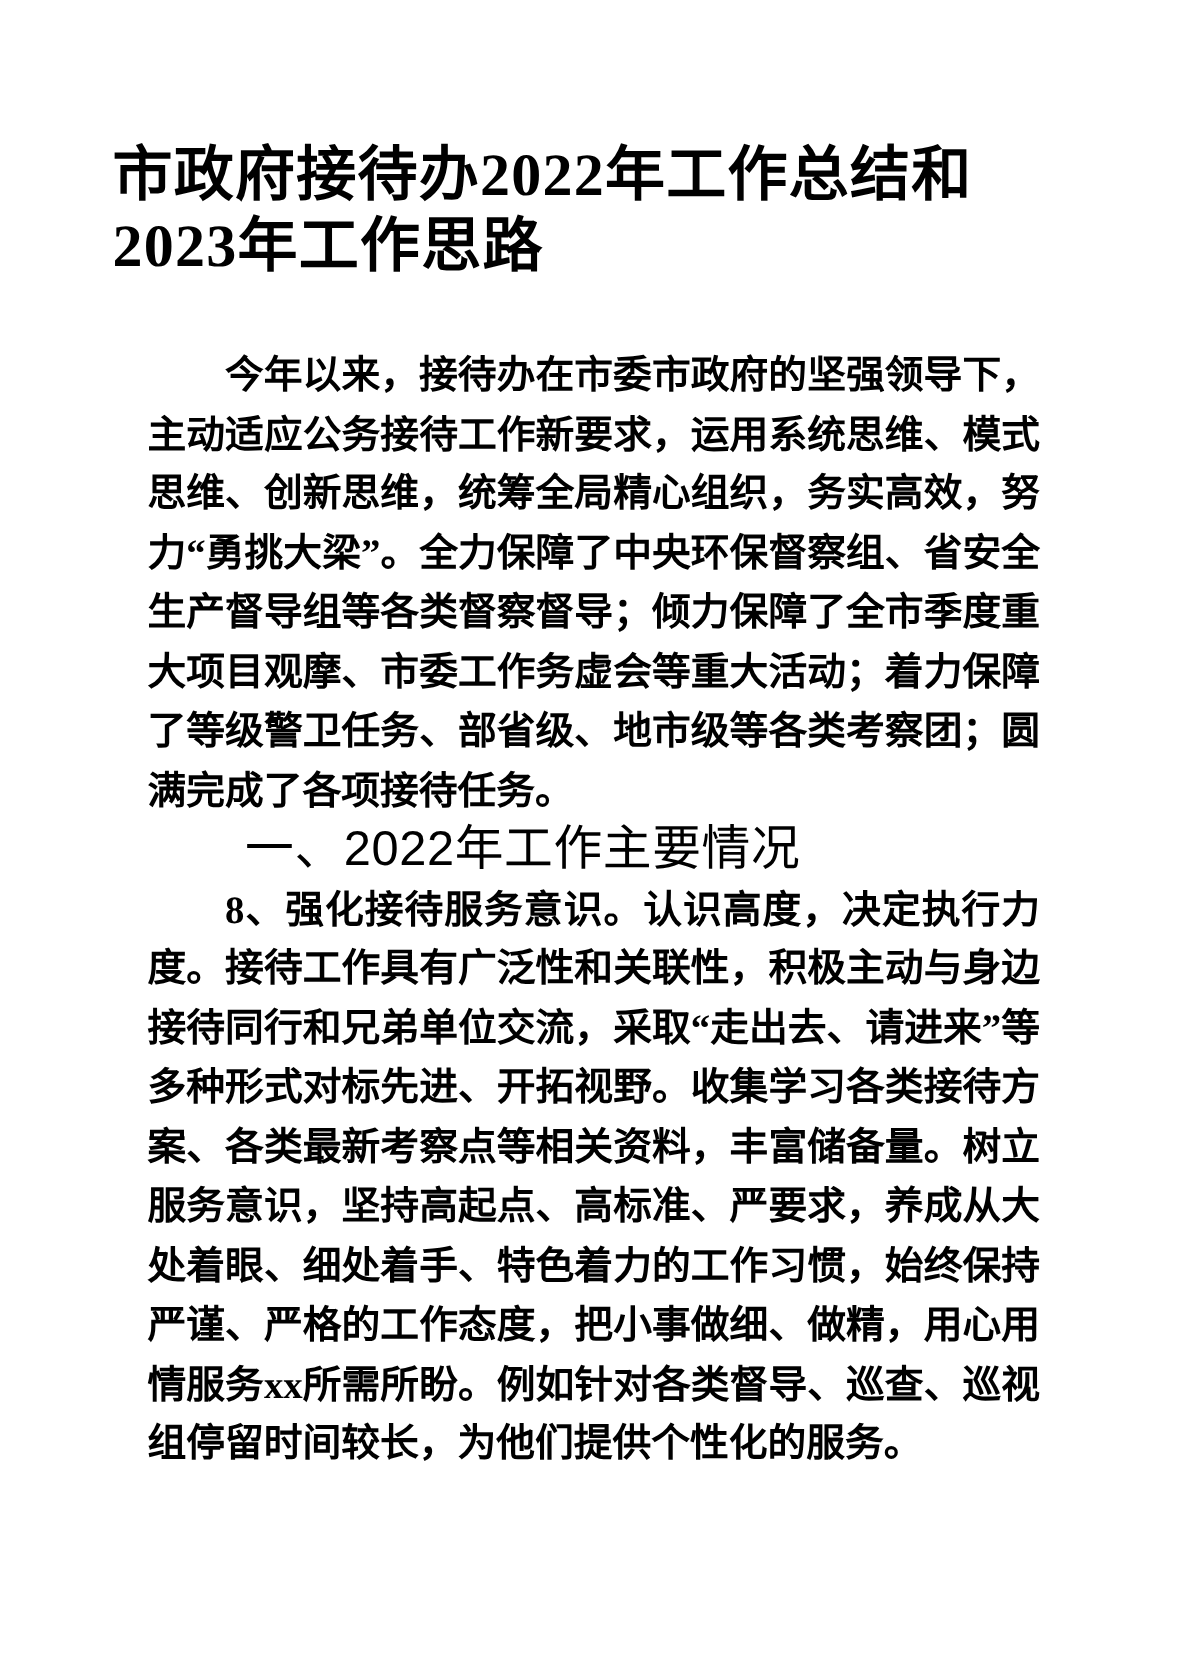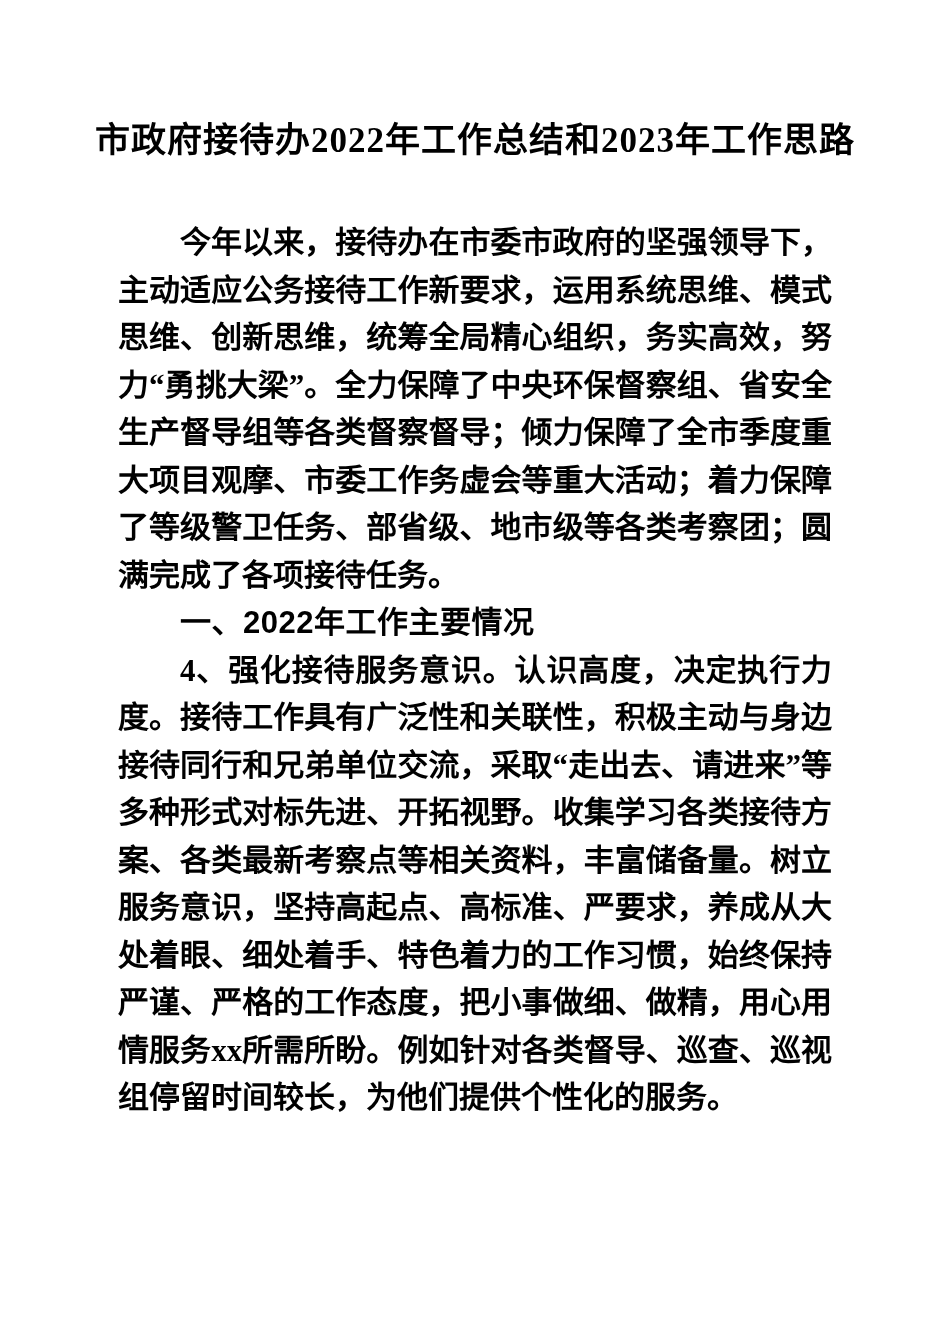--- a/index.html
+++ b/index.html
@@ -18,61 +18,61 @@
     position: relative;
     width: 950px;
     height: 1344px;
     background: #ffffff;
     padding: 0 118px;
     overflow: hidden;
   }
 
   .doc-title {
     margin: 112px -28px 0 -28px;
-    font-size: 35px;
+    font-size: 48px;
     line-height: 57px;
     font-weight: bold;
-    text-align: center;
+    text-align: left;
     font-family: "Liberation Serif", "DejaVu Serif", serif;
     letter-spacing: 1px;
   }
 
   .doc-body {
     margin-top: 50px;
     font-size: 31px;
     line-height: 47.5px;
     text-align: justify;
     text-justify: inter-ideograph;
   }
 
   .doc-body p {
     text-indent: 2em;
     font-weight: bold;
   }
 
   .section-heading {
-    font-size: 31px;
+    font-size: 39px;
     line-height: 47.5px;
-    font-weight: bold;
+    font-weight: normal;
     text-indent: 2em;
     font-family: "Liberation Sans", "DejaVu Sans", sans-serif;
     letter-spacing: 0.5px;
   }
 </style>
 </head>
 <body>
 
 <div class="page">
 
   <h1 class="doc-title">市政府接待办2022年工作总结和2023年工作思路</h1>
 
   <div class="doc-body">
 
     <p>今年以来，接待办在市委市政府的坚强领导下，主动适应公务接待工作新要求，运用系统思维、模式思维、创新思维，统筹全局精心组织，务实高效，努力“勇挑大梁”。全力保障了中央环保督察组、省安全生产督导组等各类督察督导；倾力保障了全市季度重大项目观摩、市委工作务虚会等重大活动；着力保障了等级警卫任务、部省级、地市级等各类考察团；圆满完成了各项接待任务。</p>
 
     <h2 class="section-heading">一、2022年工作主要情况</h2>
 
 
-    <p>4、强化接待服务意识。认识高度，决定执行力度。接待工作具有广泛性和关联性，积极主动与身边接待同行和兄弟单位交流，采取“走出去、请进来”等多种形式对标先进、开拓视野。收集学习各类接待方案、各类最新考察点等相关资料，丰富储备量。树立服务意识，坚持高起点、高标准、严要求，养成从大处着眼、细处着手、特色着力的工作习惯，始终保持严谨、严格的工作态度，把小事做细、做精，用心用情服务xx所需所盼。例如针对各类督导、巡查、巡视组停留时间较长，为他们提供个性化的服务。</p>
+    <p>8、强化接待服务意识。认识高度，决定执行力度。接待工作具有广泛性和关联性，积极主动与身边接待同行和兄弟单位交流，采取“走出去、请进来”等多种形式对标先进、开拓视野。收集学习各类接待方案、各类最新考察点等相关资料，丰富储备量。树立服务意识，坚持高起点、高标准、严要求，养成从大处着眼、细处着手、特色着力的工作习惯，始终保持严谨、严格的工作态度，把小事做细、做精，用心用情服务xx所需所盼。例如针对各类督导、巡查、巡视组停留时间较长，为他们提供个性化的服务。</p>
 
   </div>
 
 </div>
 
 </body></html>

